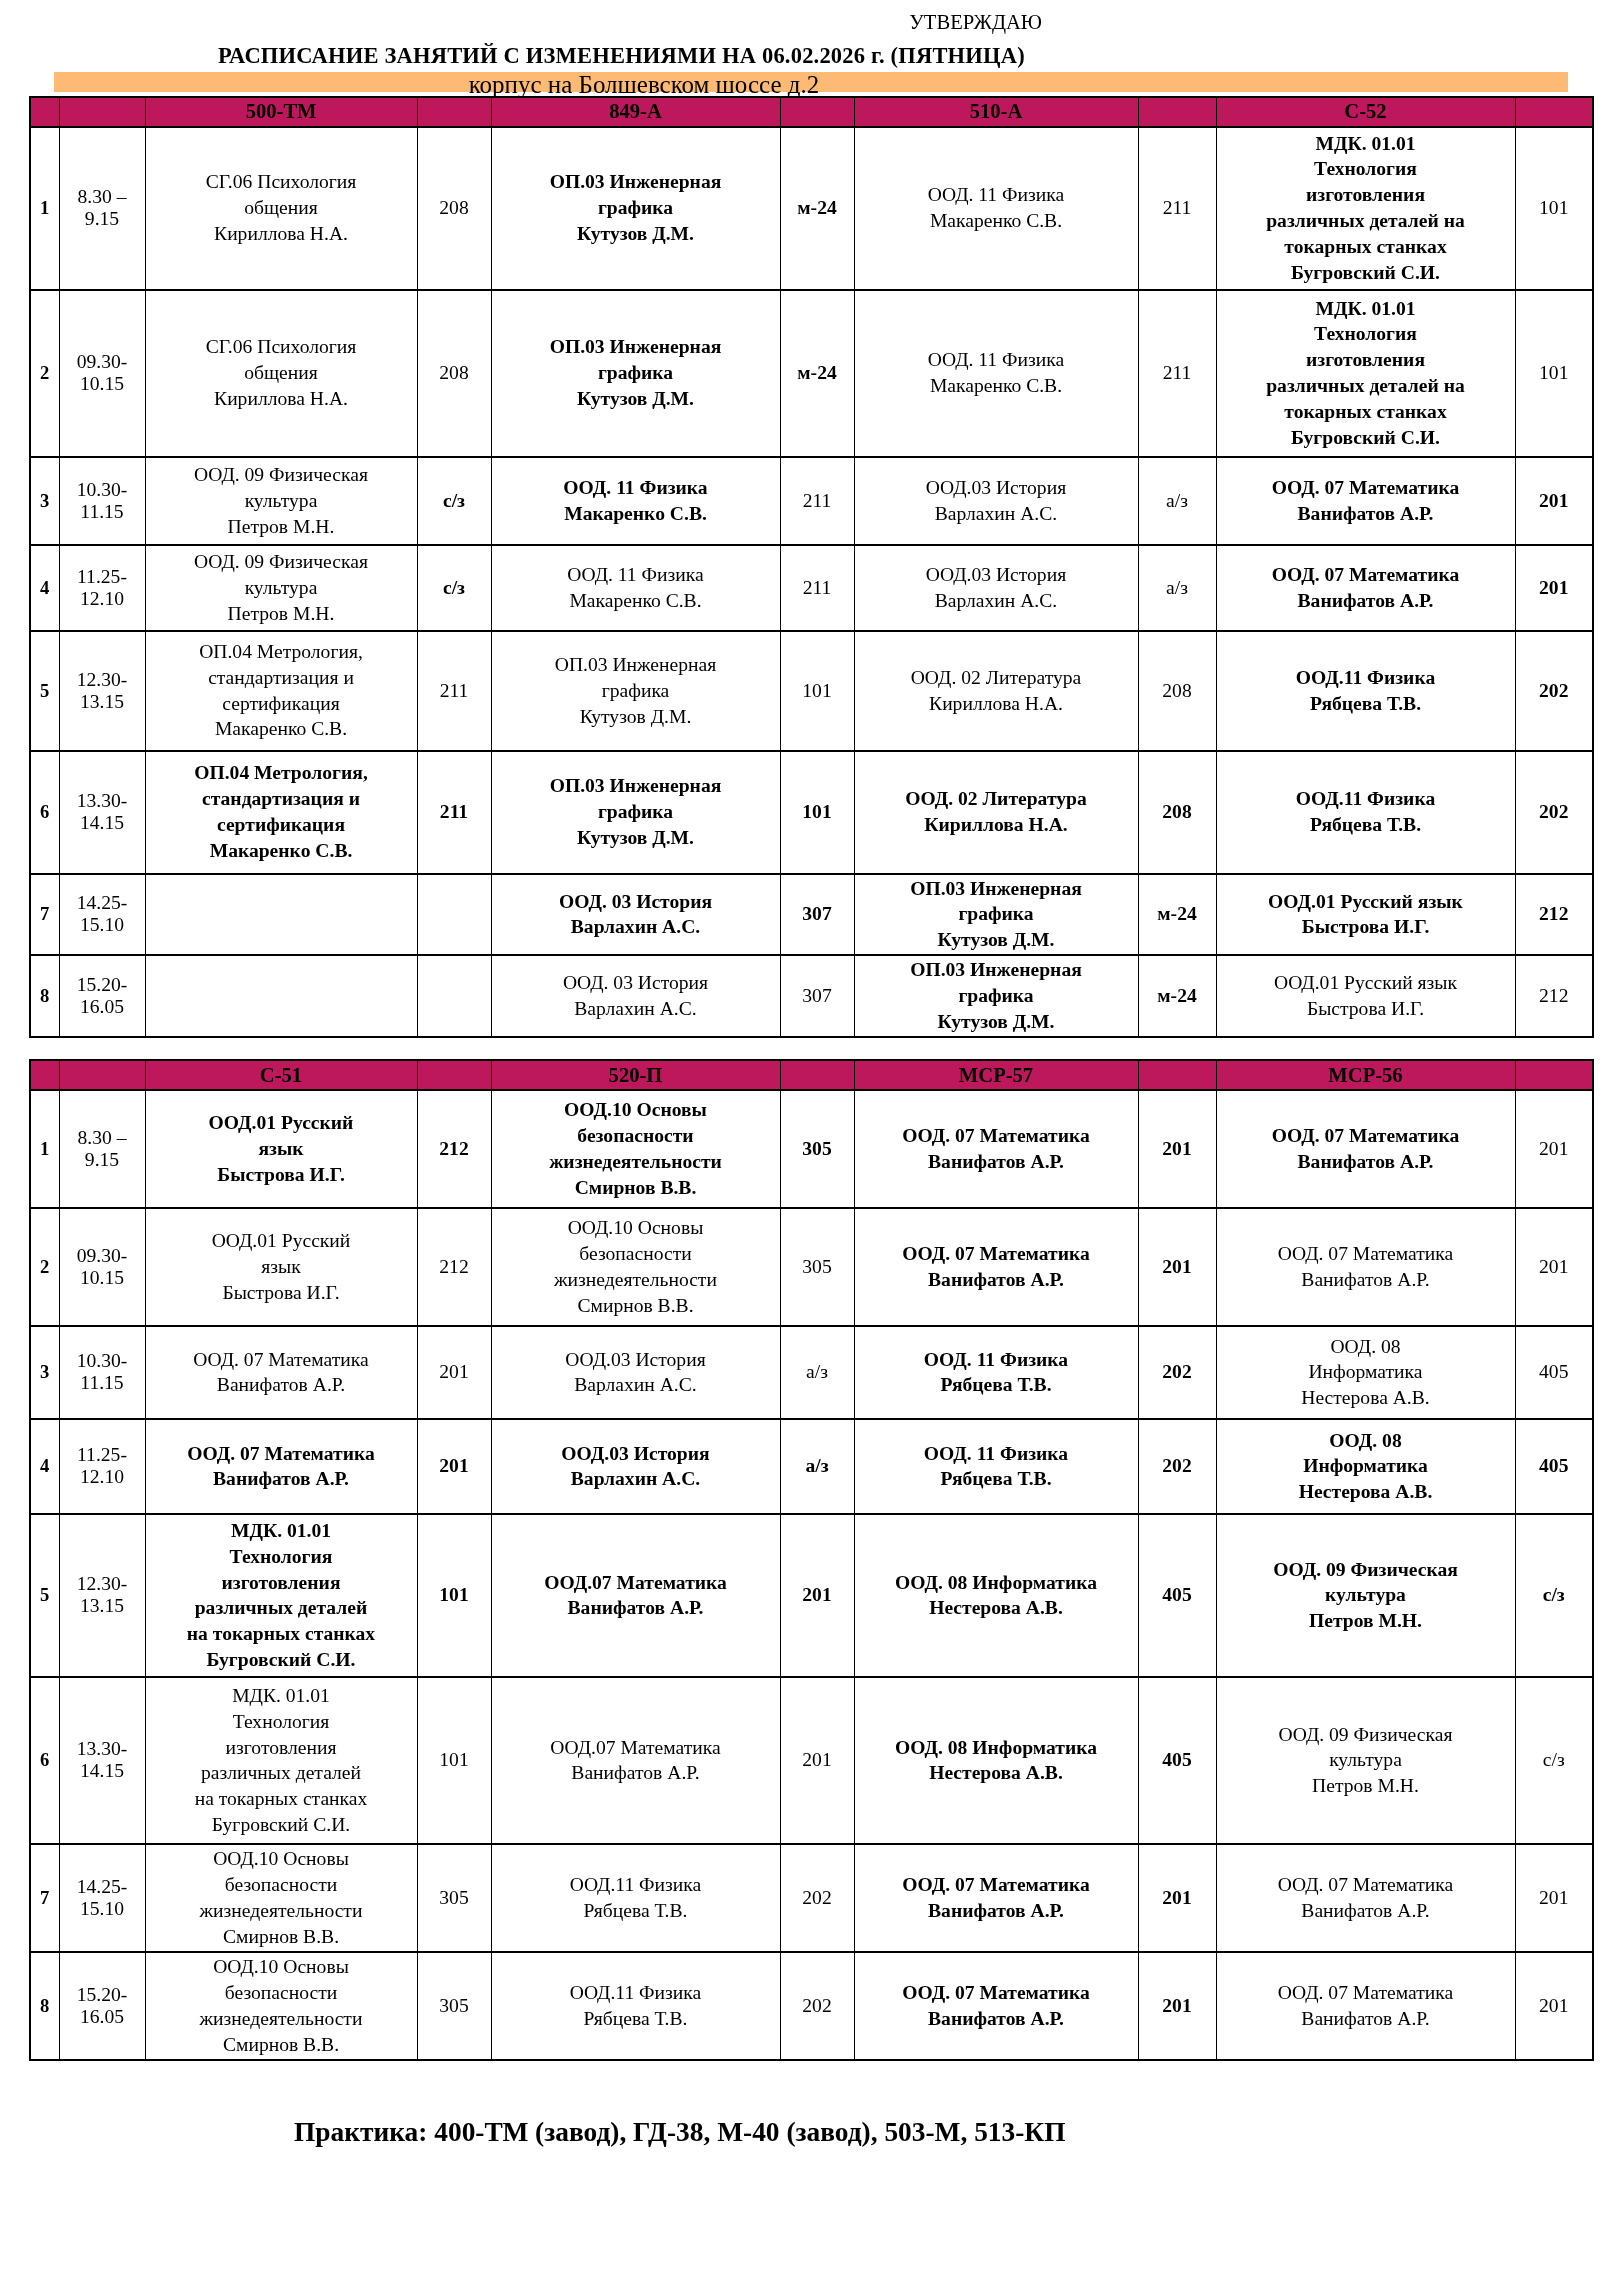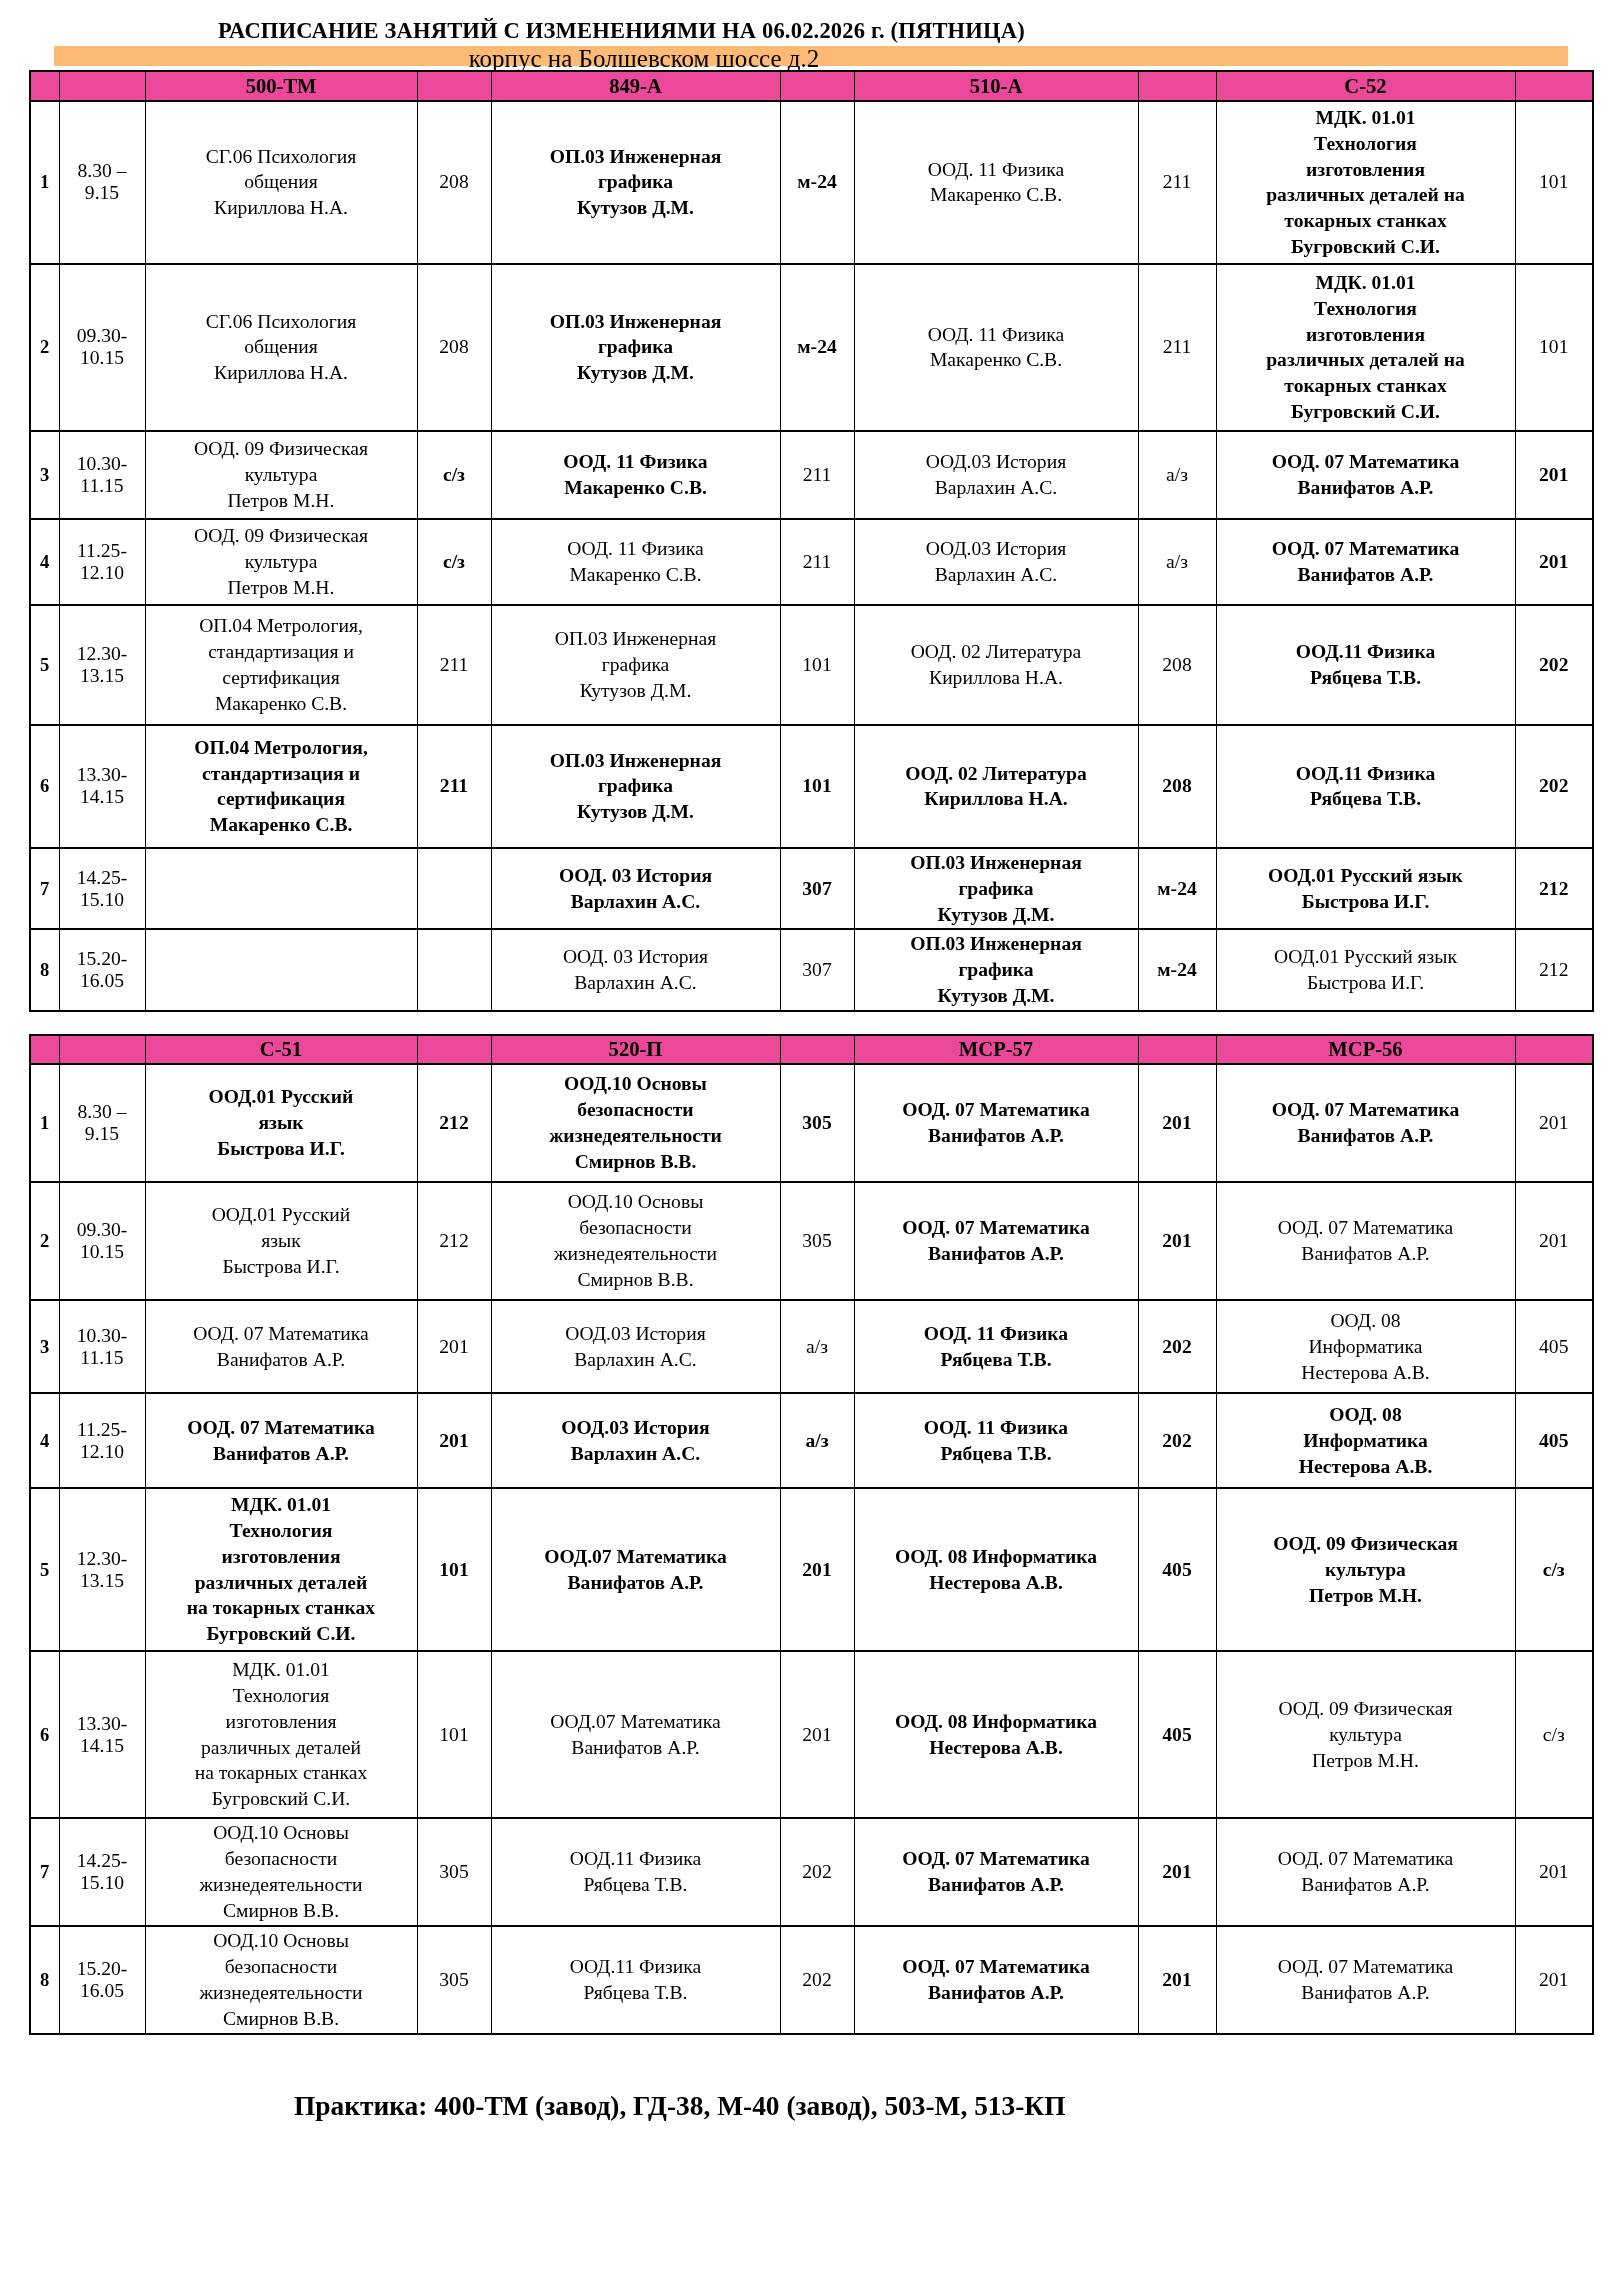--- a/index.html
+++ b/index.html
@@ -42,41 +42,42 @@
     border:1px solid #000;
     border-top-width:2px;
     border-bottom-width:2px;
     text-align:center;
     vertical-align:middle;
     font-size:19.6px;
     padding:1px 3.9px;
     overflow:hidden;
   }
   .schedule thead th{
-    background:#ec4899;
+    background:#be185d;
     font-weight:bold;
     font-size:20.6px;
     height:25.5px;
     border-bottom-width:2.9px;
   }
   .schedule td.num{font-weight:bold;font-size:18.6px;padding:0;}
   .schedule td.time{font-weight:normal;white-space:pre-line;padding:0 12px;}
   .schedule td.lesson{white-space:pre-line;line-height:1.32;}
   .schedule td.room{white-space:pre-line;}
   .schedule td.b{font-weight:bold;}
   .practice{
     margin:56px 0 0 294px;
     font-size:27.4px;
     font-weight:bold;
   }
 </style>
 </head>
 <body>
 
 <div class="approval">
+  <div>УТВЕРЖДАЮ</div>
 </div>
 
 <div class="doc-title">РАСПИСАНИЕ ЗАНЯТИЙ С ИЗМЕНЕНИЯМИ НА 06.02.2026 г. (ПЯТНИЦА)</div>
 
 <div class="band">
   <span>корпус на Болшевском шоссе д.2</span>
 </div>
 
 <table class="schedule">
   <colgroup>

